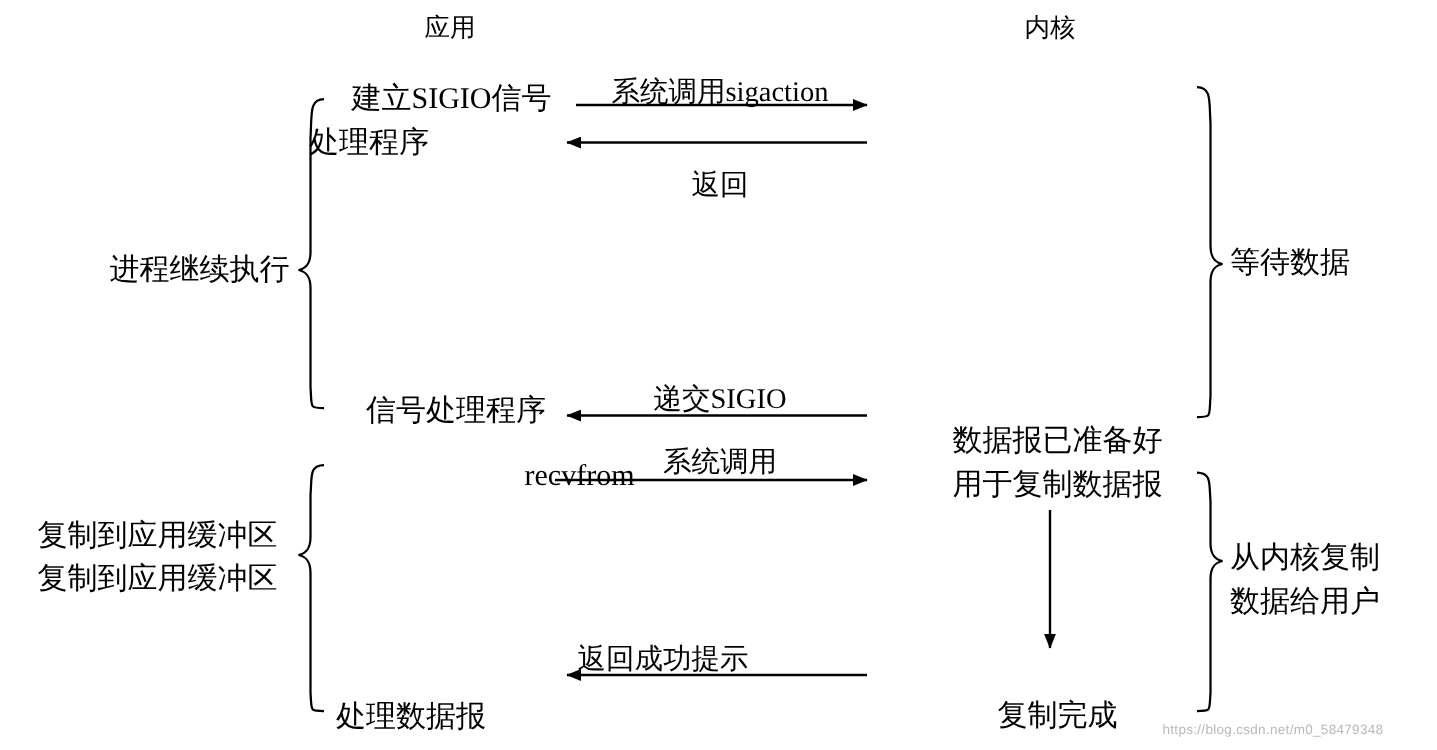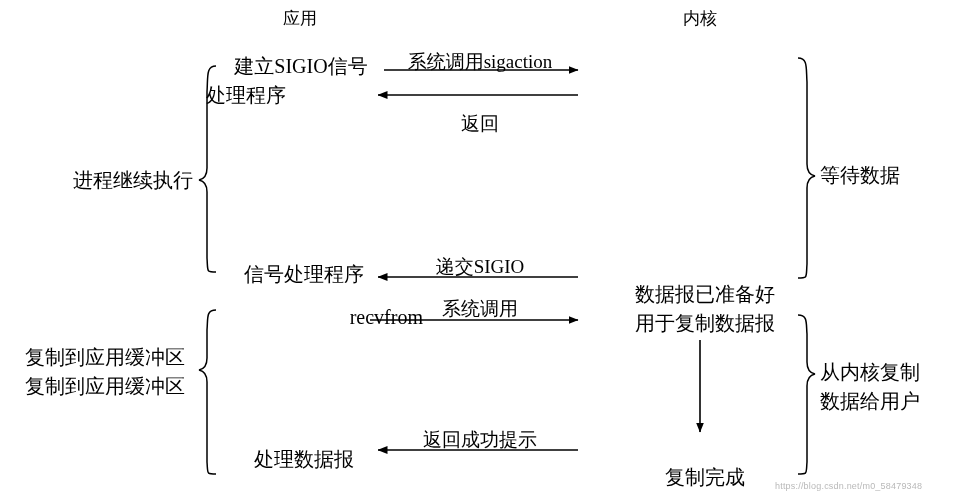--- a/index.html
+++ b/index.html
@@ -58,31 +58,31 @@
 <div id="stage">
 
   <div class="lbl col-head" style="left:245px; top:8px; width:110px;">应用</div>
   <div class="lbl col-head" style="left:645px; top:8px; width:110px;">内核</div>
 
   <div class="lbl node" style="left:216px; top:54px; width:170px; text-align:center;">建立SIGIO信号</div>
   <div class="lbl node" style="left:206px; top:83px; width:170px; ">处理程序</div>
 
   <div class="lbl node" style="left:224px; top:262px; width:160px; text-align:center;">信号处理程序</div>
   <div class="lbl node" style="left:243px; top:305px; width:160px; text-align:right;margin-left:20px;">recvfrom</div>
-  <div class="lbl node" style="left:224px; top:447px; width:160px; text-align:center;">处理数据报</div>
+  <div class="lbl node" style="left:224px; top:466px; width:160px; text-align:left;">处理数据报</div>
 
   <div class="lbl node" style="left:620px; top:311px; width:170px; text-align:center;">用于复制数据报</div>
   <div class="lbl node" style="left:620px; top:282px; width:170px; text-align:center;">数据报已准备好</div>
   <div class="lbl node" style="left:620px; top:446px; width:170px; text-align:center;margin-top:19px;">复制完成</div>
 
   <div class="lbl arrow-label" style="left:385px; top:50px; width:190px; text-align:center;">系统调用sigaction</div>
   <div class="lbl arrow-label" style="left:385px; top:112px; width:190px; text-align:center;">返回</div>
   <div class="lbl arrow-label" style="left:385px; top:255px; width:190px; text-align:center;">递交SIGIO</div>
   <div class="lbl arrow-label" style="left:385px; top:297px; width:190px; text-align:center;">系统调用</div>
-  <div class="lbl arrow-label" style="left:385px; top:428px; width:190px; text-align:center;">返回成功提示</div>
+  <div class="lbl arrow-label" style="left:385px; top:428px; width:190px; text-align:left;">返回成功提示</div>
 
   <div class="lbl side-label" style="left:58px; top:168px; width:150px; text-align:center;">进程继续执行</div>
   <div class="lbl side-label" style="left:25px; top:345px; width:185px; text-align:left;">复制到应用缓冲区</div>
   <div class="lbl side-label" style="left:25px; top:374px; width:185px; text-align:left;">复制到应用缓冲区</div>
 
   <div class="lbl side-label" style="left:820px; top:163px; width:140px; text-align:left;">等待数据</div>
   <div class="lbl side-label" style="left:820px; top:360px; width:140px; text-align:left;">从内核复制</div>
   <div class="lbl side-label" style="left:820px; top:389px; width:140px; text-align:left;">数据给用户</div>
 
   <svg class="overlay" viewBox="0 0 958 500">

